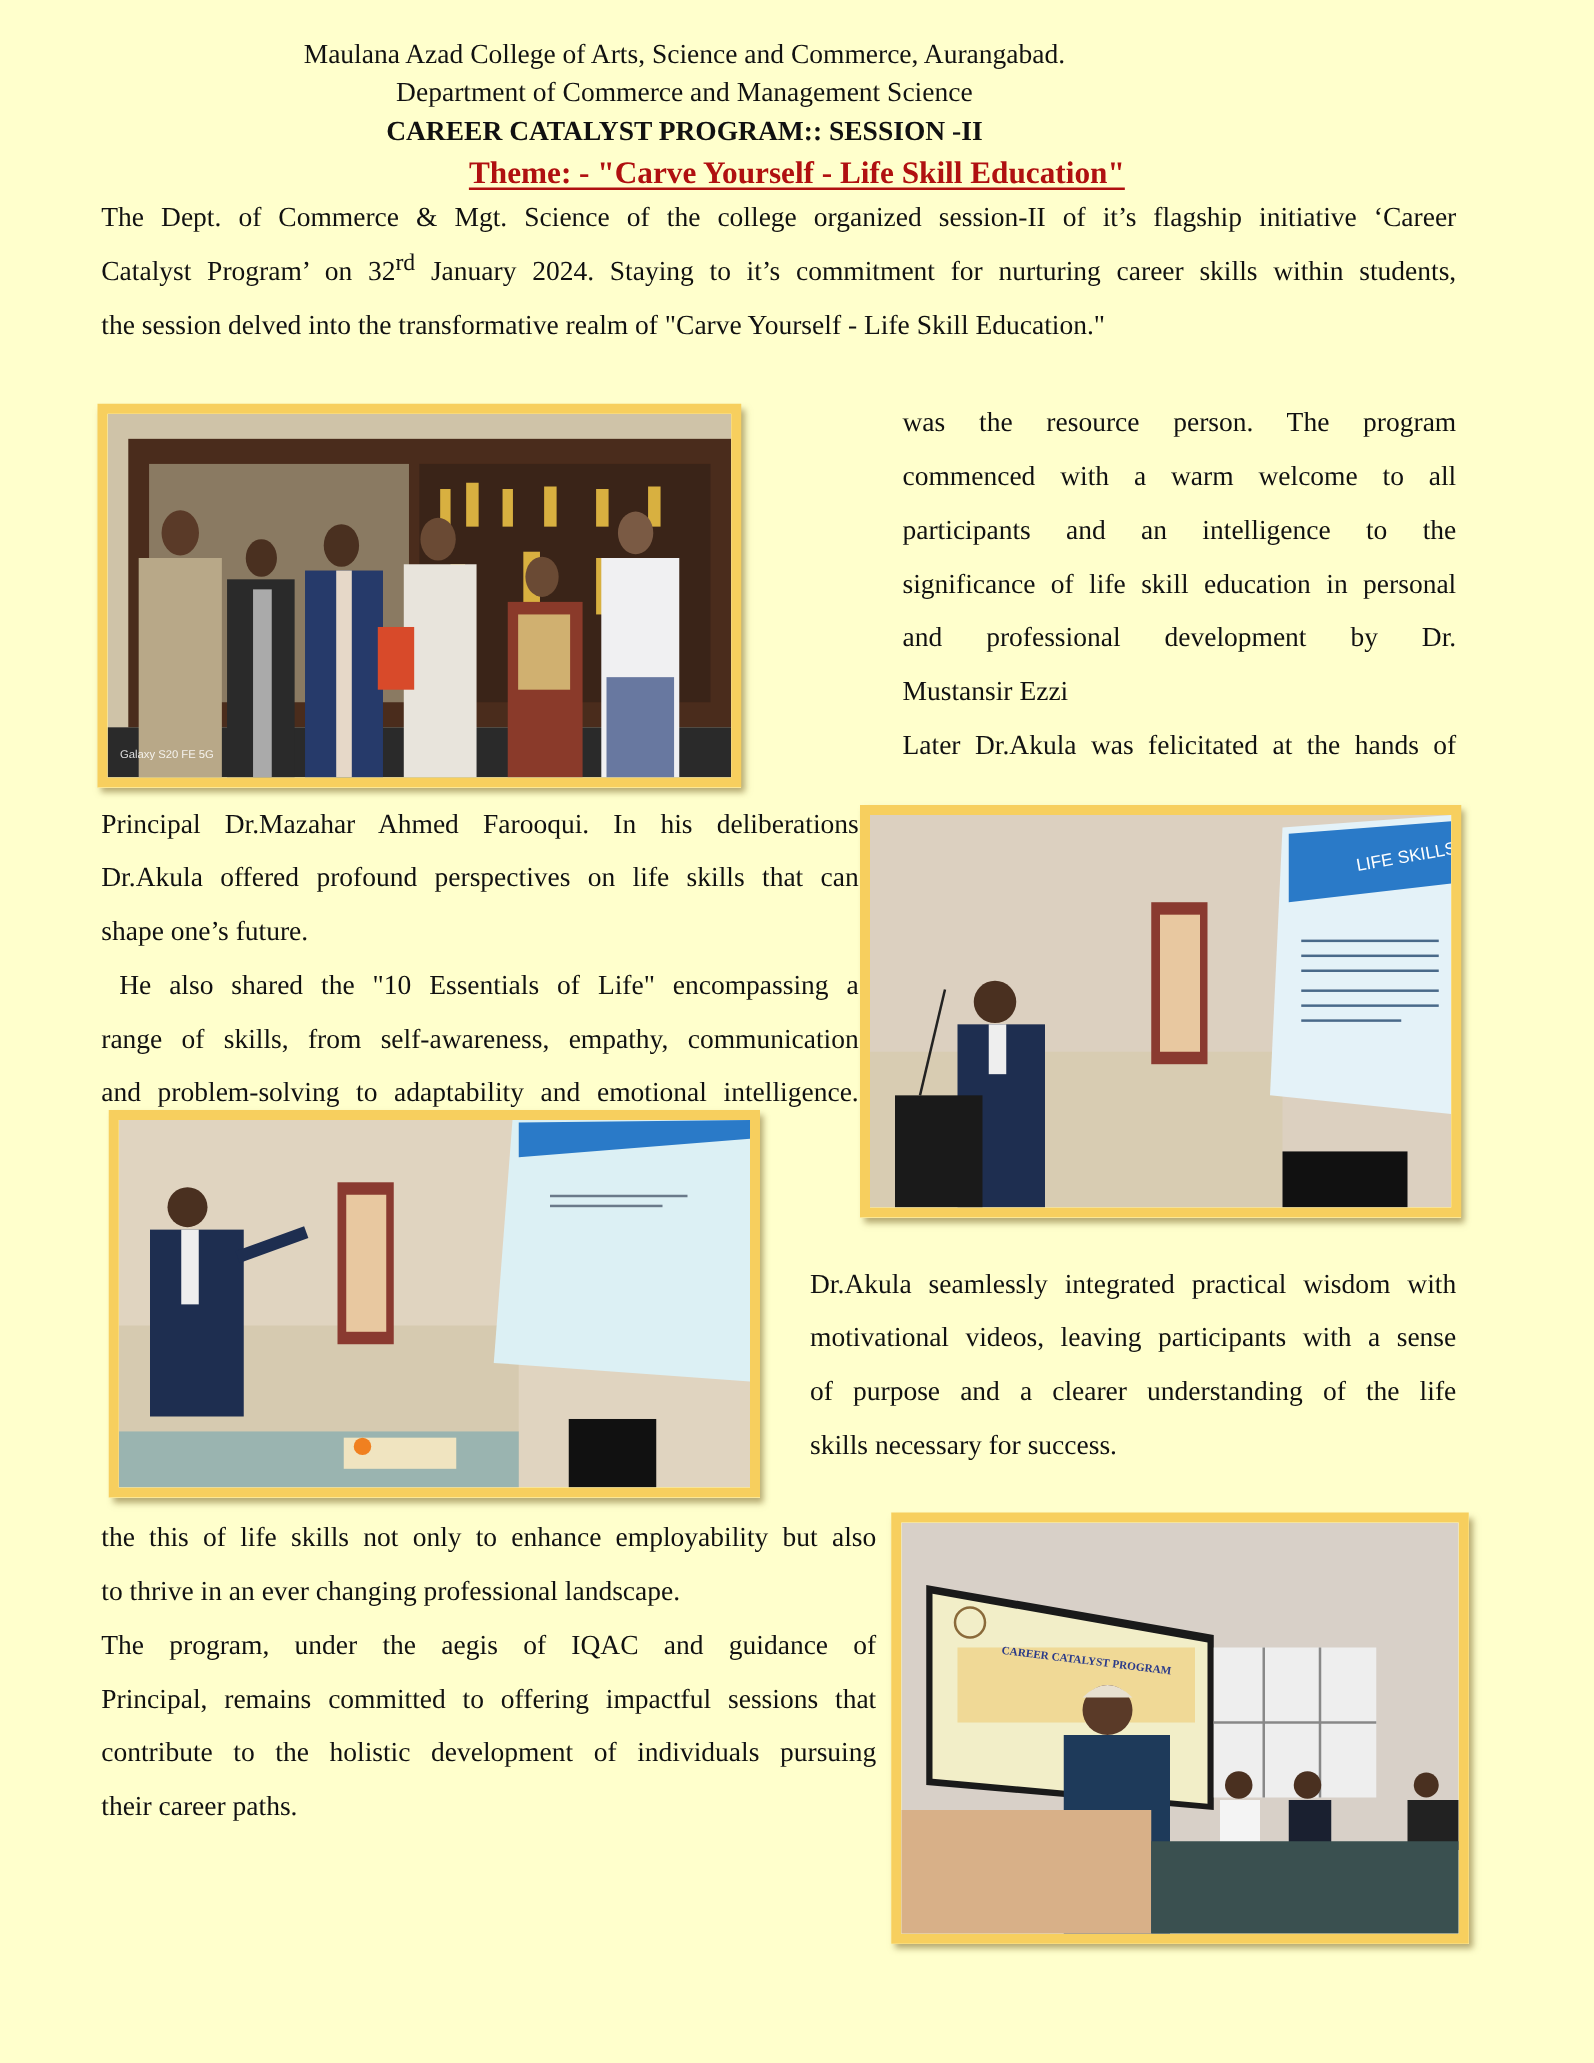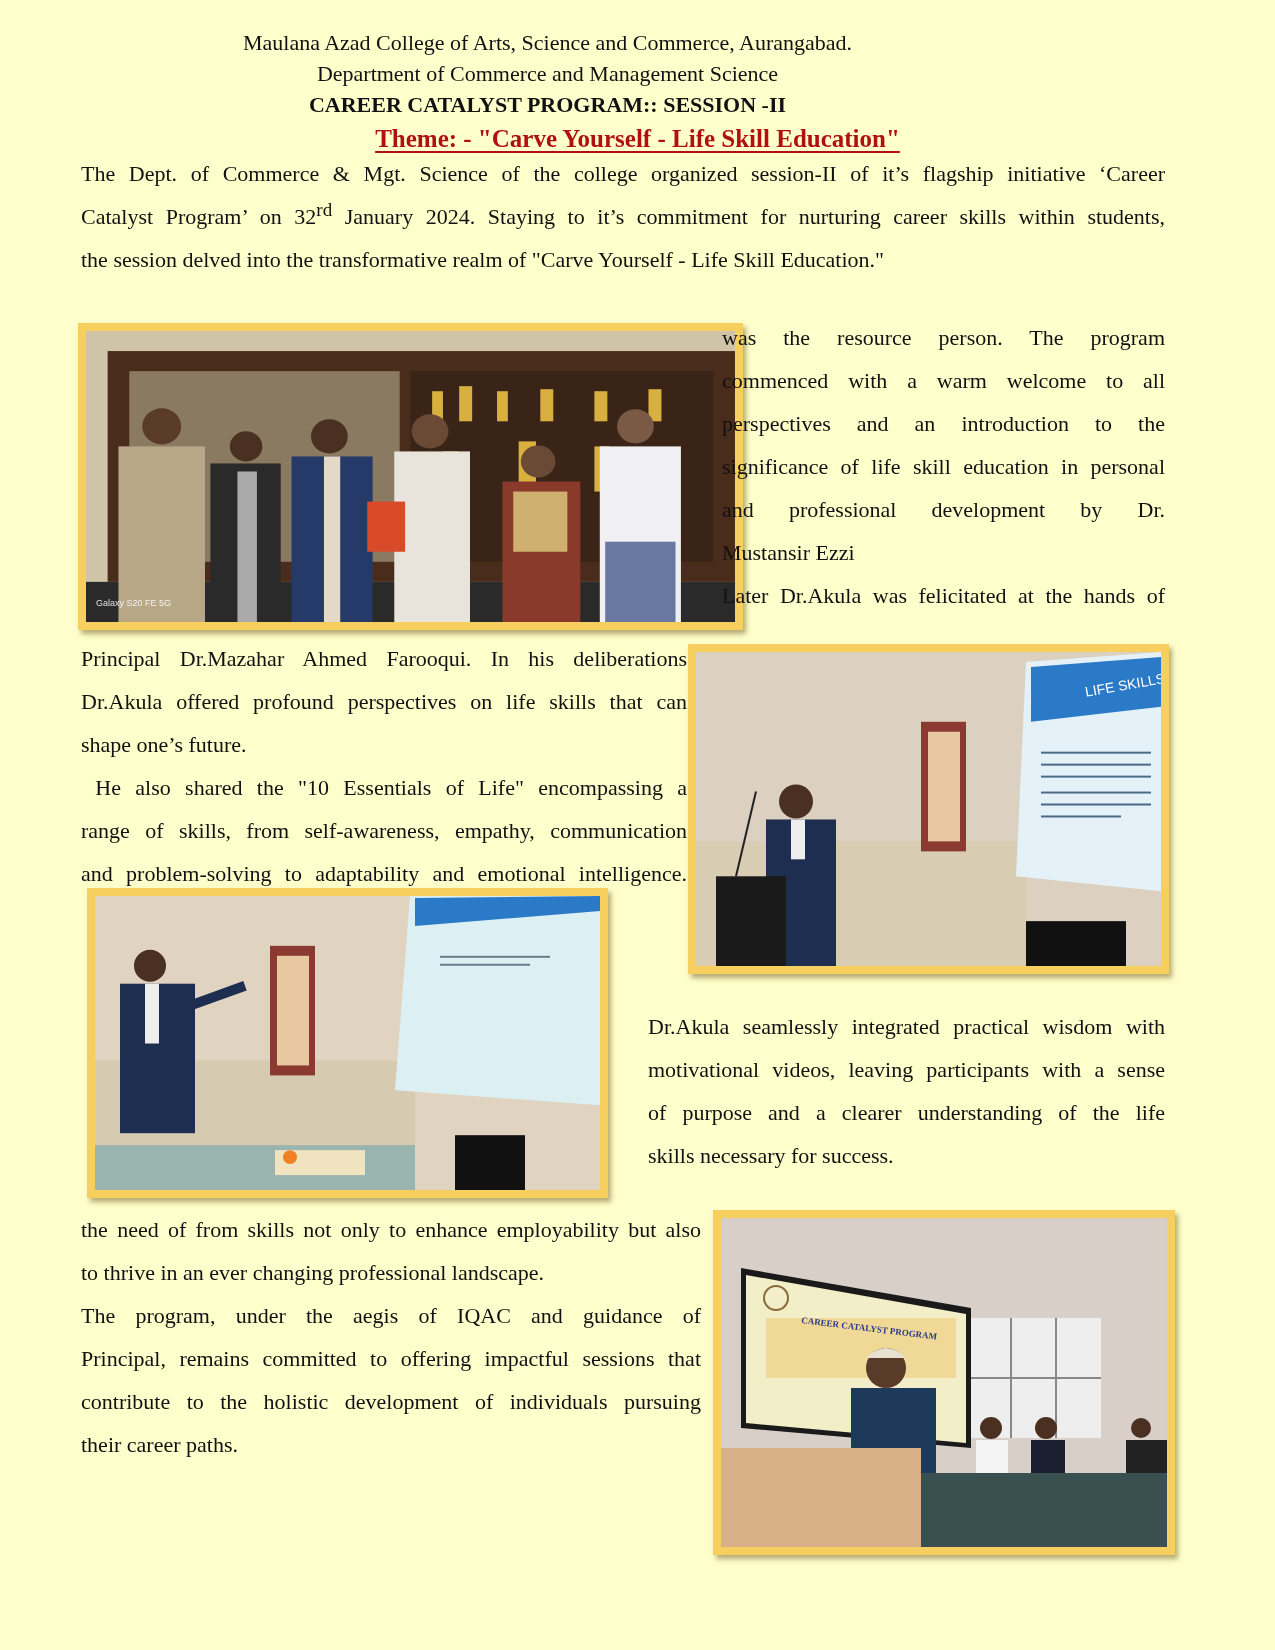--- a/index.html
+++ b/index.html
@@ -29,21 +29,21 @@
 <div class="hdr" style="top:58px">Department of Commerce and Management Science</div>
 <div class="hdr bold" style="top:89px">CAREER CATALYST PROGRAM:: SESSION -II</div>
 <div class="theme" style="top:122px"><span>Theme: - "Carve Yourself - Life Skill Education"</span></div>
 
 <div class="para" style="left:81px; top:152px; width:1084px;">
   <span class="ln">The Dept. of Commerce &amp; Mgt. Science of the college organized session-II of it’s flagship initiative ‘Career</span>
   <span class="ln"><span>Catalyst Program’ on 32</span><sup>rd</sup><span> January 2024. Staying to it’s commitment for nurturing career skills within students,</span></span>
   <span class="ln last">the session delved into the transformative realm of "Carve Yourself - Life Skill Education."</span>
 </div>
 
-<div class="photo" style="left:78px; top:323px; width:665px; height:307px;">
+<div class="photo" style="left:78px; top:323px; width:515px; height:307px;">
   <svg viewBox="0 0 600 290" preserveAspectRatio="none">
     <rect width="600" height="290" fill="#cfc3a8"></rect>
     <rect x="20" y="20" width="580" height="230" fill="#4a2c1c"></rect>
     <rect x="40" y="40" width="250" height="190" fill="#8a7a62"></rect>
     <rect x="300" y="40" width="280" height="190" fill="#3a2418"></rect>
     <g fill="#d8b040">
         <rect x="320" y="60" width="10" height="30"></rect>
         <rect x="345" y="55" width="12" height="35"></rect>
         <rect x="380" y="60" width="10" height="30"></rect>
         <rect x="420" y="58" width="12" height="32"></rect>
@@ -74,21 +74,21 @@
         <rect x="475" y="115" width="75" height="175" fill="#f0f0f2"></rect>
         <rect x="480" y="210" width="65" height="80" fill="#6878a0"></rect>
     </g>
   </svg>
   <div class="wm">Galaxy S20 FE 5G</div>
 </div>
 
 <div class="para" style="left:722px; top:316px; width:443px;">
   <span class="ln">was the resource person. The program</span>
   <span class="ln">commenced with a warm welcome to all</span>
-  <span class="ln">perspectives and an introduction to the</span>
+  <span class="ln">participants and an intelligence to the</span>
   <span class="ln">significance of life skill education in personal</span>
   <span class="ln">and professional development by Dr.</span>
   <span class="ln last">Mustansir Ezzi</span>
   <span class="ln">Later Dr.Akula was felicitated at the hands of</span>
 </div>
 
 <div class="para" style="left:81px; top:637px; width:606px;">
   <span class="ln">Principal Dr.Mazahar Ahmed Farooqui. In his deliberations</span>
   <span class="ln">Dr.Akula offered profound perspectives on life skills that can</span>
   <span class="ln last">shape one’s future.</span>
@@ -147,21 +147,21 @@
 </div>
 
 <div class="para" style="left:648px; top:1005px; width:517px;">
   <span class="ln">Dr.Akula seamlessly integrated practical wisdom with</span>
   <span class="ln">motivational videos, leaving participants with a sense</span>
   <span class="ln">of purpose and a clearer understanding of the life</span>
   <span class="ln last">skills necessary for success.</span>
 </div>
 
 <div class="para" style="left:81px; top:1208px; width:620px;">
-  <span class="ln">the need of from skills not only to enhance employability but also</span>
+  <span class="ln">the this of life skills not only to enhance employability but also</span>
   <span class="ln last">to thrive in an ever changing professional landscape.</span>
   <span class="ln">The program, under the aegis of IQAC and guidance of</span>
   <span class="ln">Principal, remains committed to offering impactful sessions that</span>
   <span class="ln">contribute to the holistic development of individuals pursuing</span>
   <span class="ln last">their career paths.</span>
 </div>
 
 <div class="photo" style="left:713px; top:1210px; width:462px; height:345px;">
   <svg viewBox="0 0 446 329" preserveAspectRatio="none">
     <rect width="446" height="329" fill="#d8d0c8"></rect>

